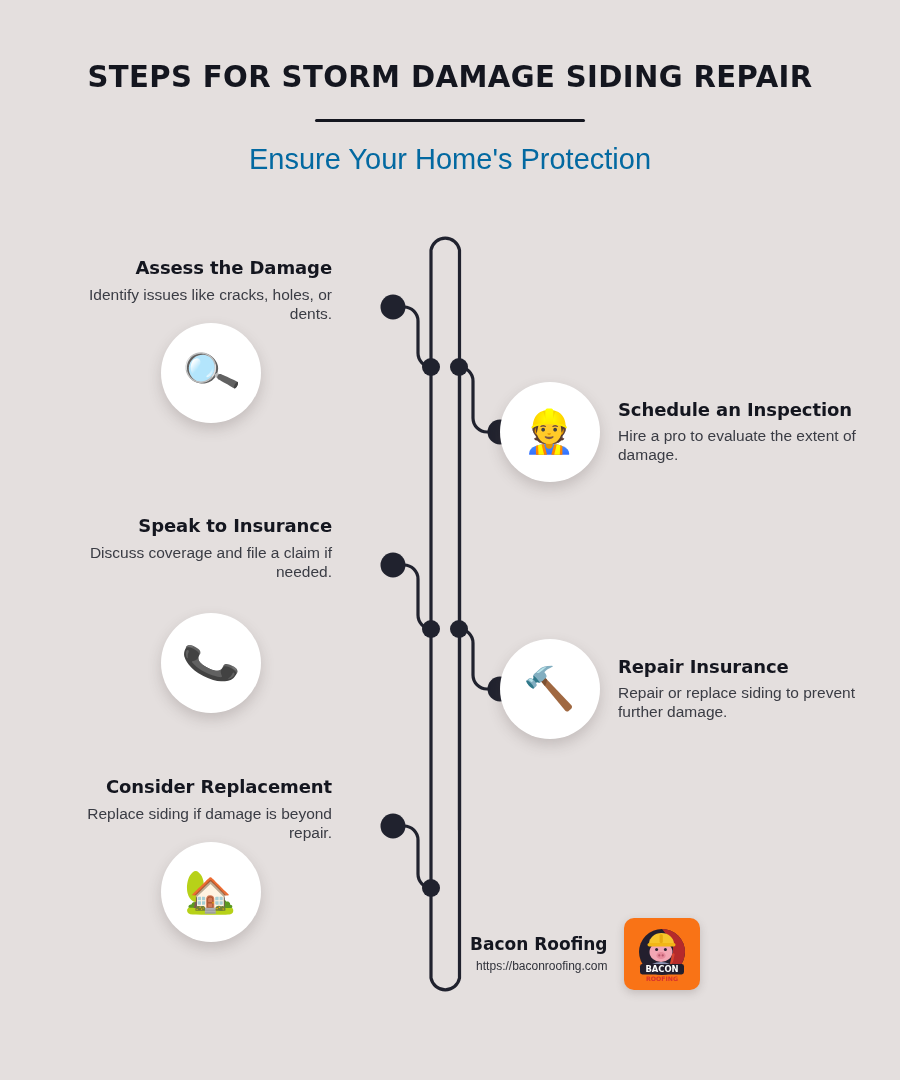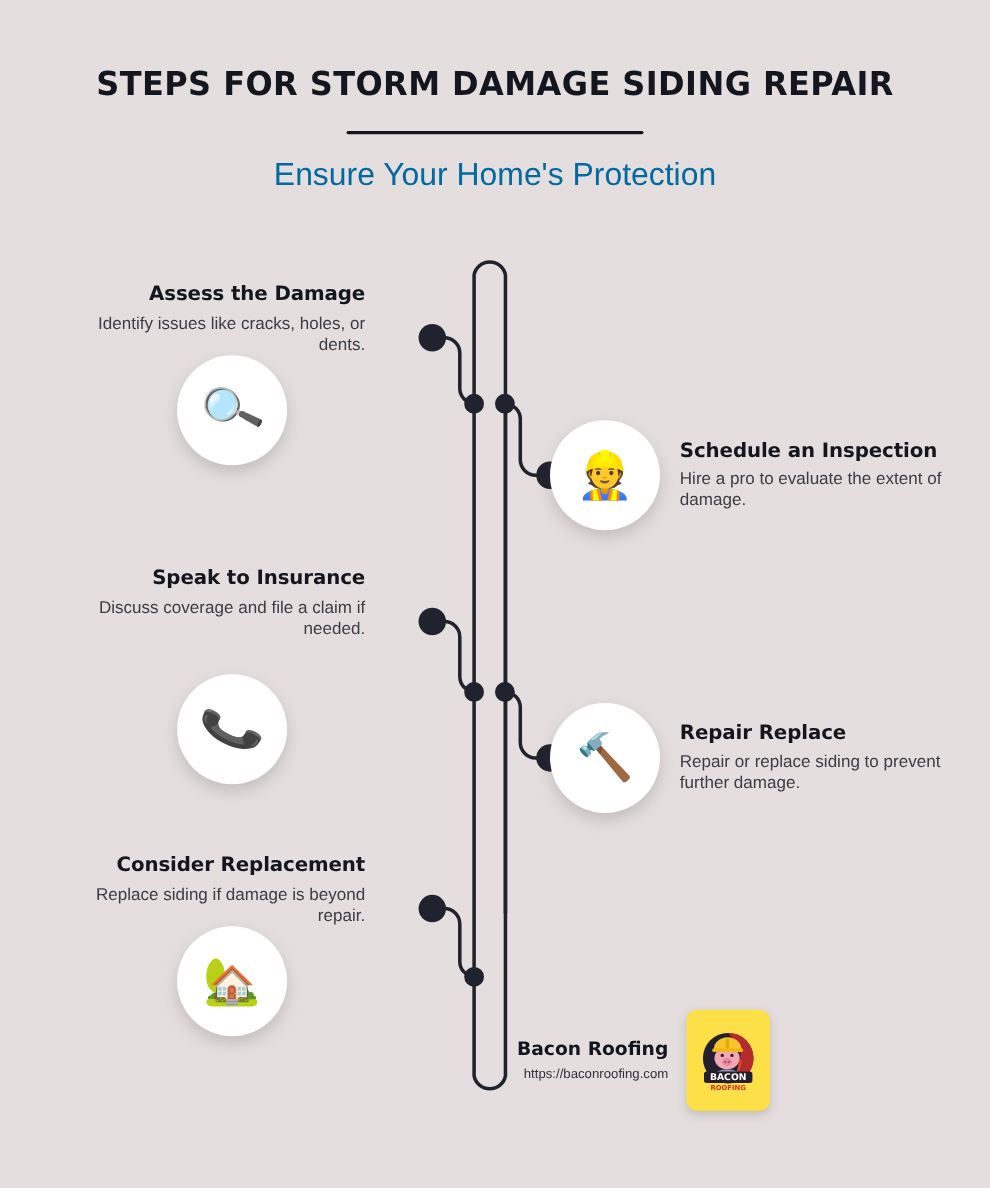--- a/index.html
+++ b/index.html
@@ -152,23 +152,23 @@
   .brand-url {
     font-family: "Liberation Sans", sans-serif;
     font-size: 12px;
     font-weight: 400;
     color: #2f3139;
     line-height: 1.25;
     margin: 0;
   }
   .logo-box {
     width: 76px;
-    height: 92px;
+    height: 72px;
     border-radius: 10px;
-    background: #fde047;
+    background: #f97316;
     box-shadow: 0 3px 9px rgba(80, 70, 70, 0.22);
     display: flex;
     align-items: center;
     justify-content: center;
     flex: 0 0 auto;
   }
 </style>
 </head>
 <body>
 
@@ -241,21 +241,21 @@
     <div class="icon-bubble">
       <span class="icon-glyph tilt">📞</span>
     </div>
   </div>
 
   <div class="step right" style="left:500px; top:639px; width:378px;">
     <div class="icon-bubble">
       <span class="icon-glyph">🔨</span>
     </div>
     <div class="step-text">
-      <p class="step-title">Repair Replace</p>
+      <p class="step-title">Repair Insurance</p>
       <p class="step-desc">Repair or replace siding to prevent further damage.</p>
     </div>
   </div>
 
   <div class="step left" style="left:22px; top:776px; width:378px;justify-content:flex-end;">
     <div class="step-text">
       <p class="step-title">Consider Replacement</p>
       <p class="step-desc">Replace siding if damage is beyond repair.</p>
     </div>
     <div class="icon-bubble">

